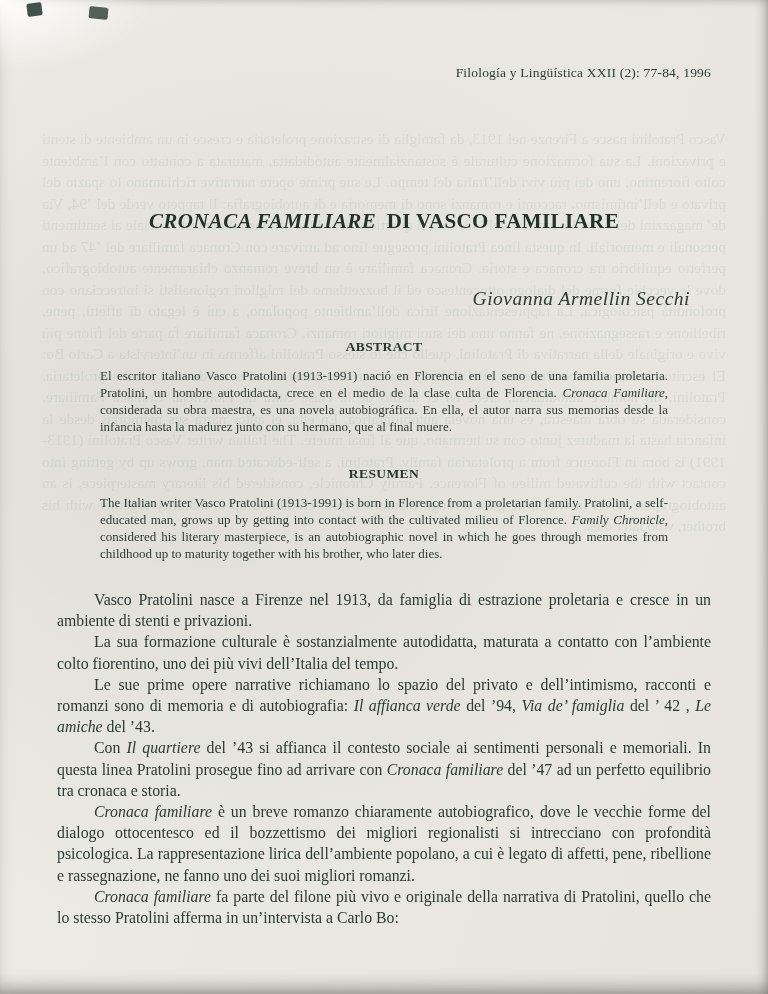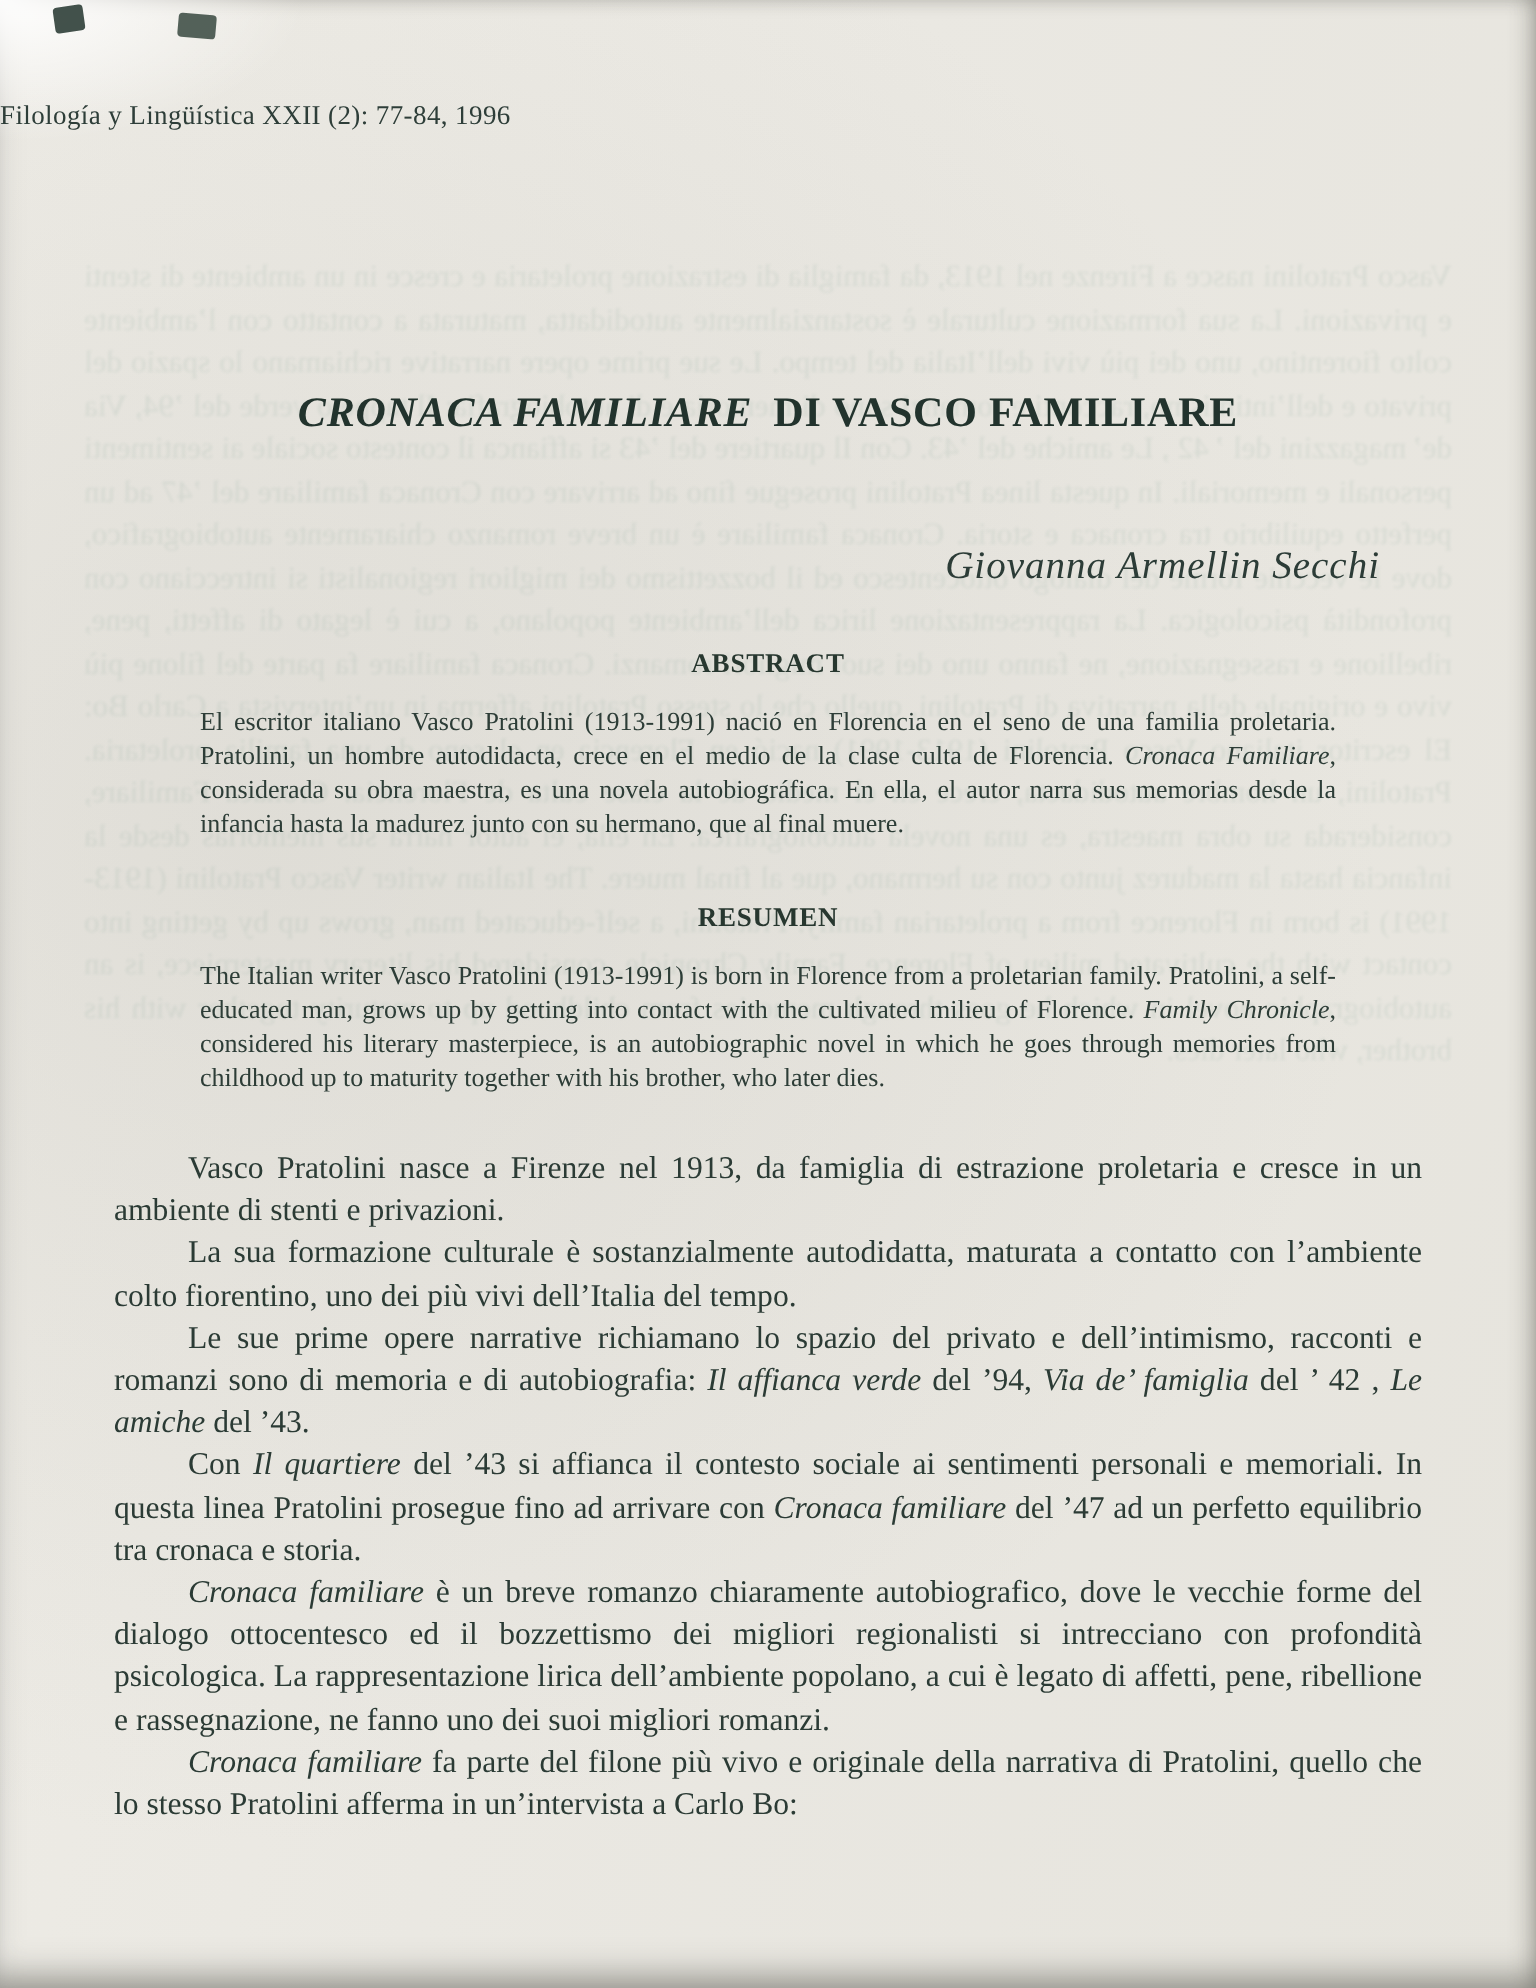--- a/index.html
+++ b/index.html
@@ -33,22 +33,22 @@
     position:absolute;left:42px;right:42px;top:128px;bottom:10px;
     transform:scaleX(-1);
     opacity:.085;color:#2f6b58;
     font-size:15.5px;line-height:21.5px;text-align:justify;
     filter:blur(.7px);
     pointer-events:none;overflow:hidden;
     z-index:0;
   }
   .content{position:relative;z-index:1;}
   .journal-header{
-    padding-top:50px;padding-right:57px;
-    font-size:13.5px;color:#2e3e39;letter-spacing:.2px;
+    padding-top:65px;padding-right:57px;
+    text-align:right;font-size:13.5px;color:#2e3e39;letter-spacing:.2px;
   }
   .title{
     margin:128px 0 0;text-align:center;
     font-size:21px;font-weight:bold;color:#22332d;letter-spacing:.4px;
   }
   .title em{font-style:italic;}
   .title .title-regular{margin-left:.5em;}
   .author{
     margin-top:54px;padding-right:78px;
     text-align:right;font-style:italic;font-size:19.5px;color:#2c3c37;letter-spacing:.5px;

